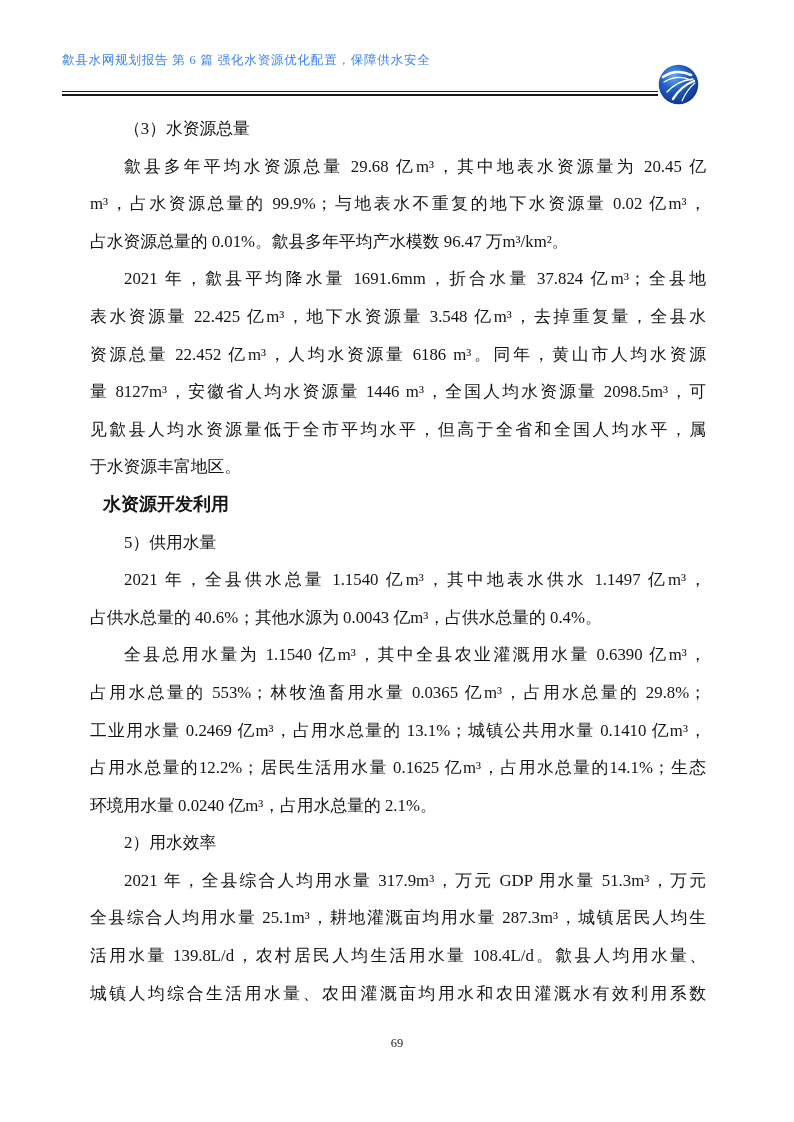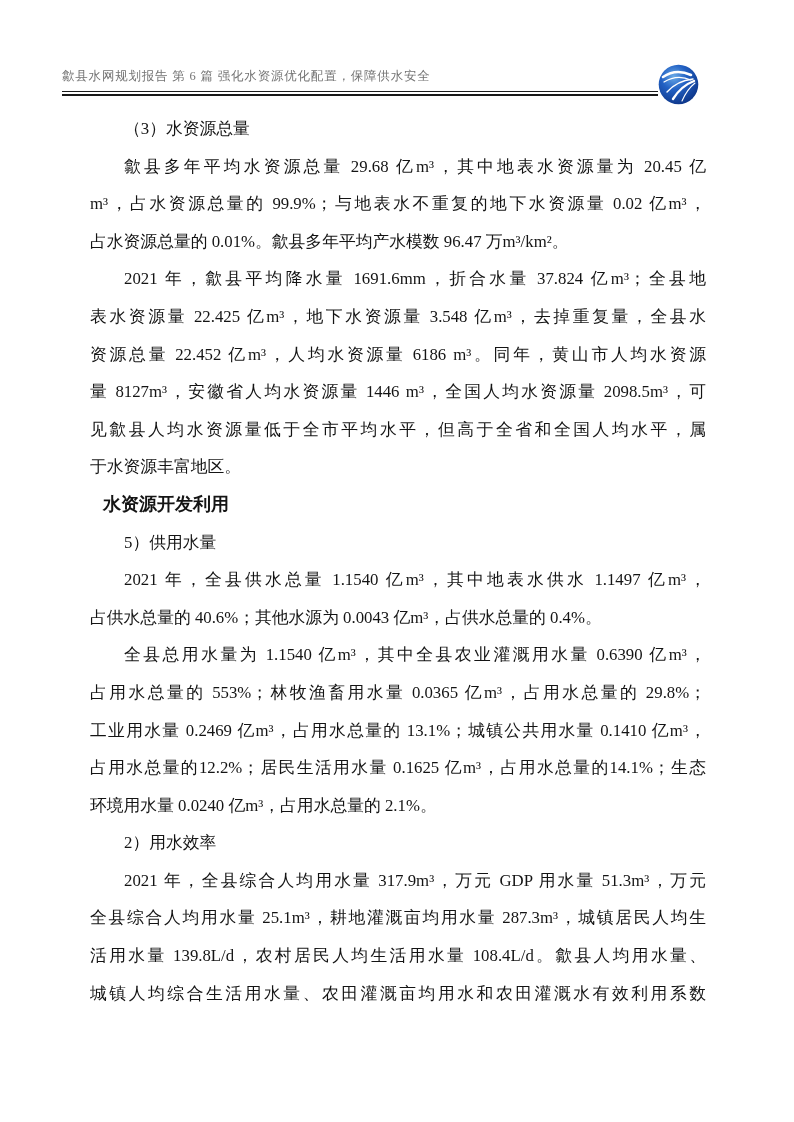--- a/index.html
+++ b/index.html
@@ -8,25 +8,25 @@
     width: 794px;
     height: 1122px;
     background: #ffffff;
     font-family: "Liberation Serif", "DejaVu Serif", serif;
     color: #141414;
     overflow: hidden;
   }
   .header-title {
     position: absolute;
     left: 62px;
-    top: 68px;
+    top: 52px;
     font-size: 12.5px;
     letter-spacing: 0.8px;
     white-space: nowrap;
-    color: #737373;
+    color: #3b82f6;
   }
   .header-rule {
     position: absolute;
     left: 62px;
     top: 91px;
     width: 596px;
     height: 2px;
     border-top: 1.8px solid #1a1a1a;
     border-bottom: 2.4px solid #1a1a1a;
   }
@@ -115,14 +115,15 @@
     <div class="ln">环境用水量 0.0240 亿m³，占用水总量的 2.1%。</div>
 
     <div class="ln indent">2）用水效率</div>
 
     <div class="ln indent j">2021 年，全县综合人均用水量 317.9m³，万元 GDP 用水量 51.3m³，万元</div>
     <div class="ln j">全县综合人均用水量 25.1m³，耕地灌溉亩均用水量 287.3m³，城镇居民人均生</div>
     <div class="ln j">活用水量 139.8L/d，农村居民人均生活用水量 108.4L/d。歙县人均用水量、</div>
     <div class="ln j">城镇人均综合生活用水量、农田灌溉亩均用水和农田灌溉水有效利用系数</div>
   </div>
 
+  <div class="footer-page-number">69</div>
 
 </div>
 
 </body></html>

